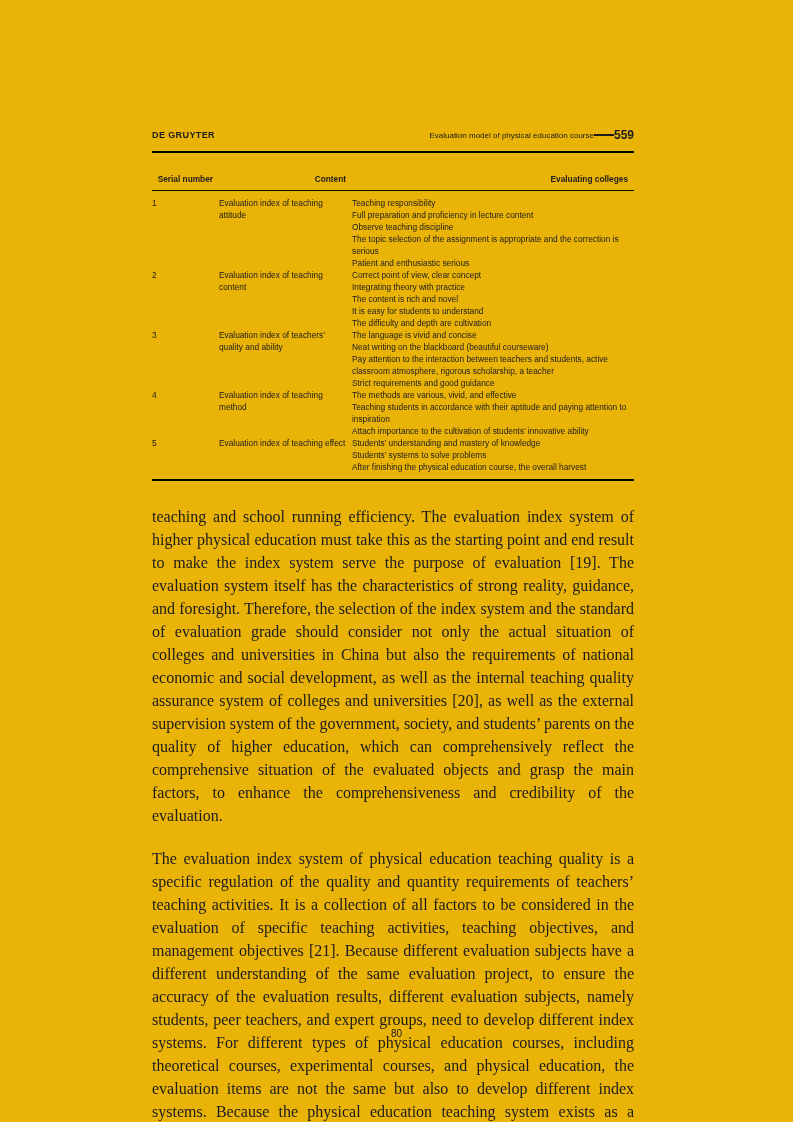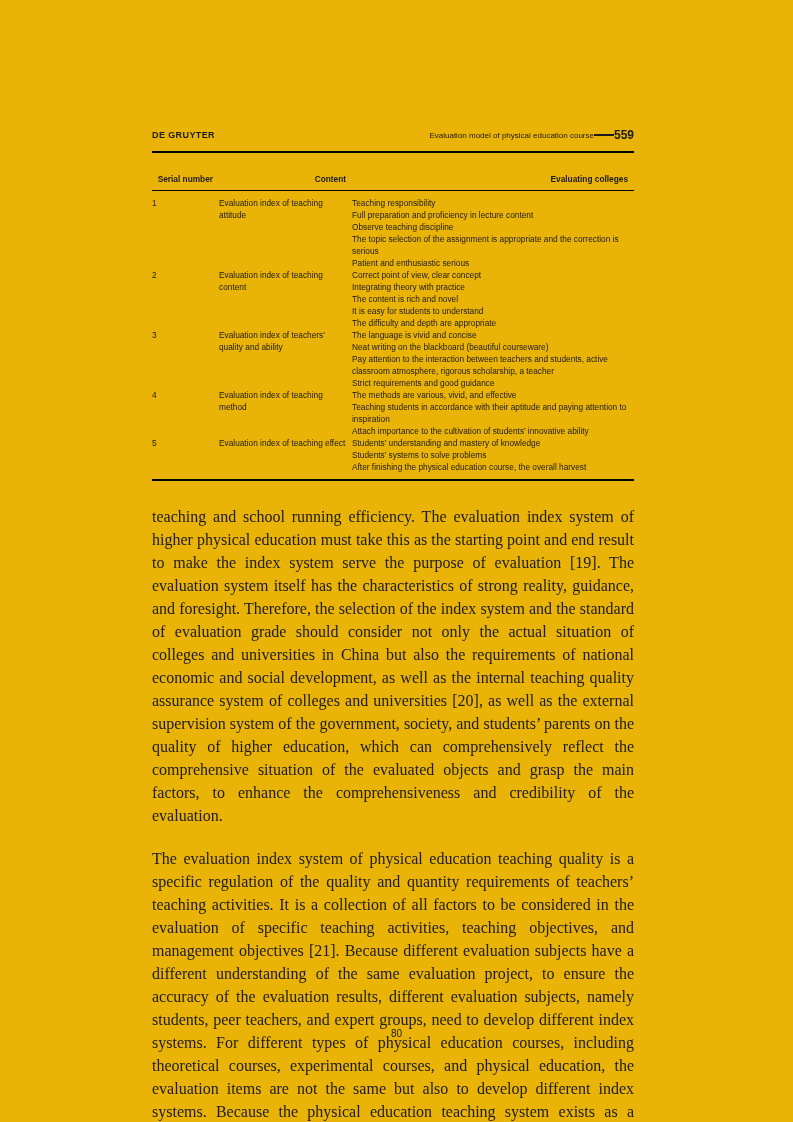--- a/index.html
+++ b/index.html
@@ -153,21 +153,21 @@
           </td>
         </tr>
         <tr>
           <td>2</td>
           <td>Evaluation index of teaching content</td>
           <td>
             <span class="indicator-line">Correct point of view, clear concept</span>
             <span class="indicator-line">Integrating theory with practice</span>
             <span class="indicator-line">The content is rich and novel</span>
             <span class="indicator-line">It is easy for students to understand</span>
-            <span class="indicator-line">The difficulty and depth are appropriate</span>
+            <span class="indicator-line">The difficulty and depth are cultivation</span>
           </td>
         </tr>
         <tr>
           <td>3</td>
           <td>Evaluation index of teachers’ quality and ability</td>
           <td>
             <span class="indicator-line">The language is vivid and concise</span>
             <span class="indicator-line">Neat writing on the blackboard (beautiful courseware)</span>
             <span class="indicator-line">Pay attention to the interaction between teachers and students, active classroom atmosphere, rigorous scholarship, a teacher</span>
             <span class="indicator-line">Strict requirements and good guidance</span>

